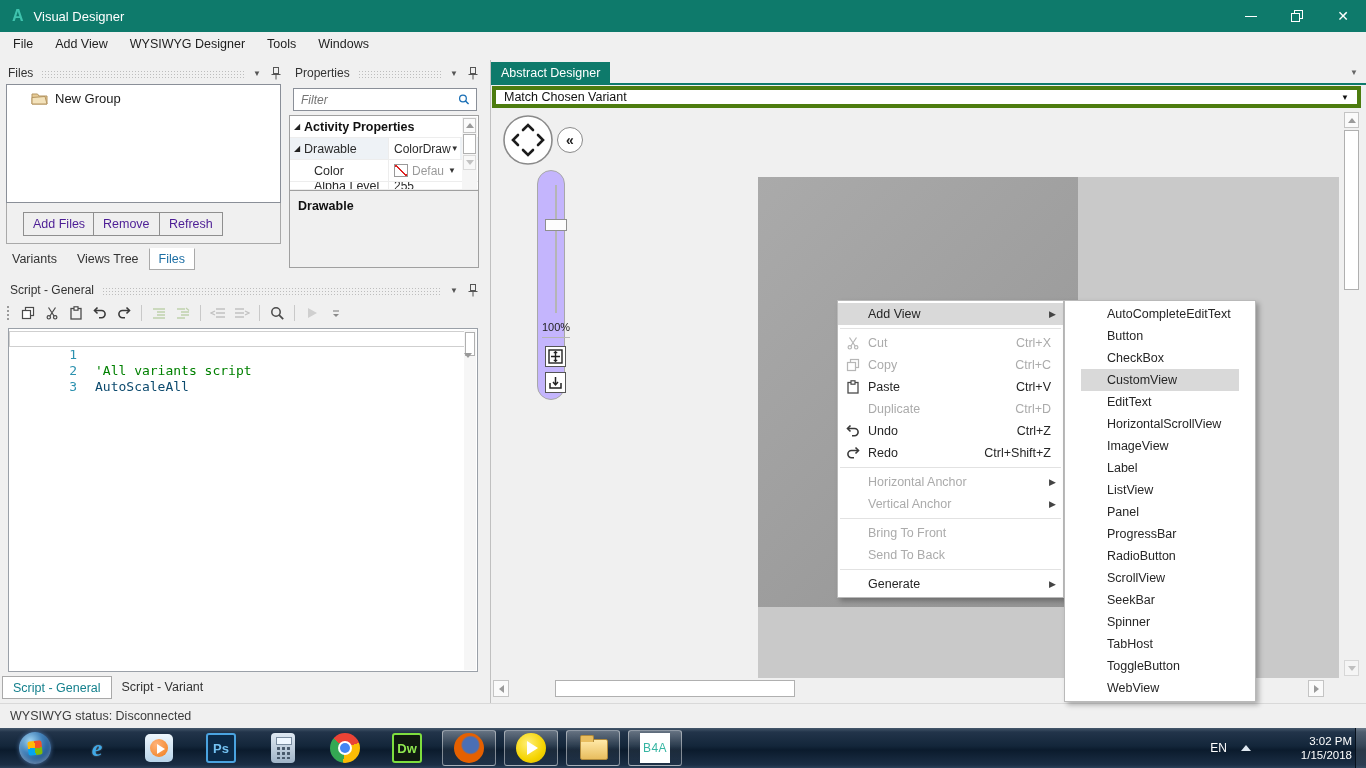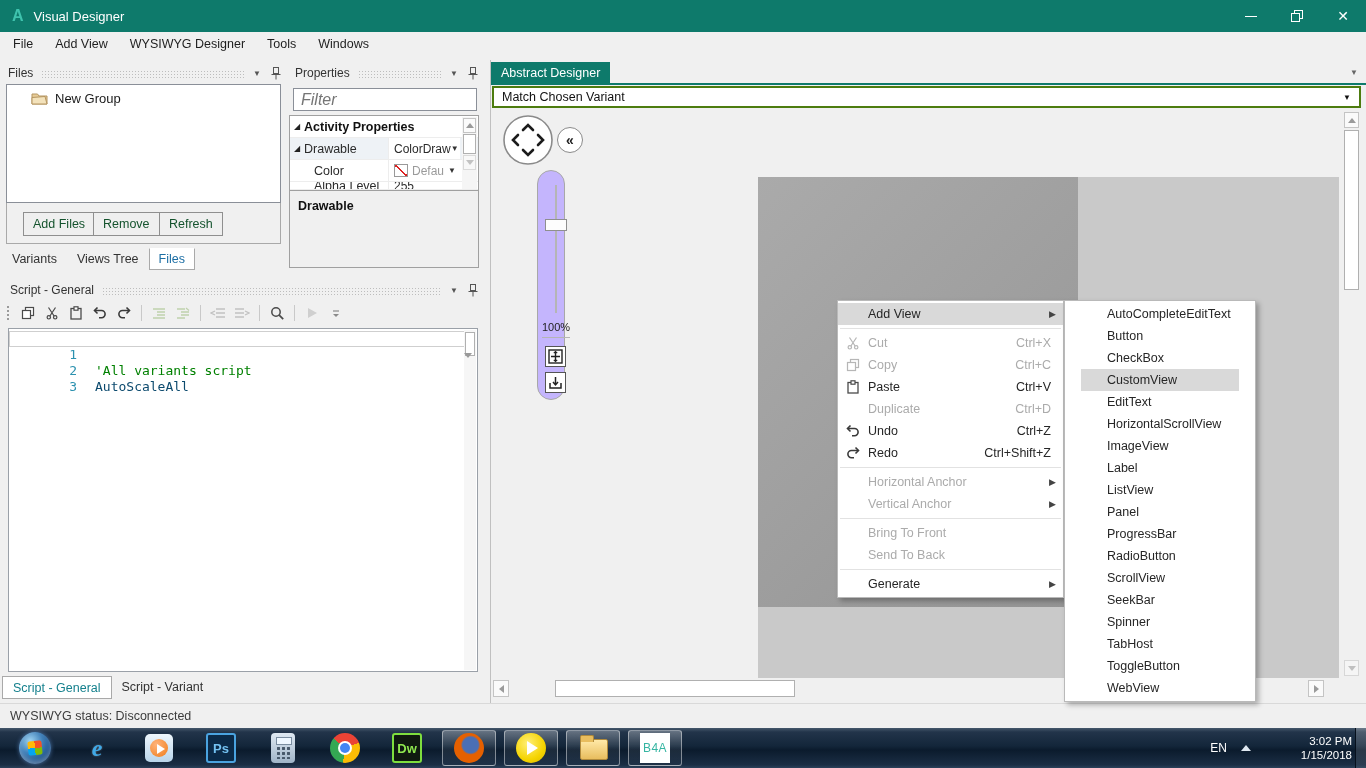--- a/index.html
+++ b/index.html
@@ -25,28 +25,28 @@
   .panel-title { font-size:12px; white-space:nowrap; }
   .dots { flex:1; height:8px; margin:2px 8px 0 8px;
     background-image:radial-gradient(circle, #bdbdbd 0.8px, transparent 1px); background-size:3px 3px; }
   .hdr-arrow { color:#555; font-size:8px; margin-right:10px; }
   .pin svg { display:block; }
 
   
   #files-tree { position:absolute; left:6px; top:84px; width:275px; height:119px; background:#fff; border:1px solid #8a8f98; }
   #files-group-row { display:flex; align-items:center; gap:7px; padding:6px 0 0 24px; font-size:13px; color:#1a1a1a; }
   #files-btnbox { position:absolute; left:6px; top:203px; width:275px; height:41px; border:1px solid #a9a9a9; border-top:none; background:#f0f0f0; }
-  .push-btn { position:absolute; top:9px; height:24px; background:#efefef; border:1px solid #8f8f8f; font-size:12.5px; color:#14532d; padding:0 9px; font-family:"Liberation Sans",sans-serif; }
+  .push-btn { position:absolute; top:9px; height:24px; background:#efefef; border:1px solid #8f8f8f; font-size:12.5px; color:#4c1d95; padding:0 9px; font-family:"Liberation Sans",sans-serif; }
   #bottom-tabs-files { position:absolute; left:2px; top:248px; height:22px; display:flex; }
   .btab { padding:3px 9px 4px 9px; font-size:12.5px; color:#333; border:1px solid transparent; }
   .btab.active { background:#fff; border:1px solid #a9a9a9; border-top-color:#fff; color:#1c6ea4; }
 
   
   #prop-filter { position:absolute; left:293px; top:88px; width:184px; height:23px; background:#fff; border:1px solid #8a8f98; display:flex; align-items:center; }
-  #prop-filter input { flex:1; border:none; outline:none; font-style:italic; color:#8a8a8a; font-size:16px; padding-left:7px; font-family:"Liberation Sans",sans-serif; background:transparent; }
+  #prop-filter input { flex:1; border:none; outline:none; font-style:italic; color:#8a8a8a; font-size:12px; padding-left:7px; font-family:"Liberation Sans",sans-serif; background:transparent; }
   #prop-box { position:absolute; left:289px; top:115px; width:190px; height:153px; border:1px solid #a0a0a0; background:#fff; overflow:hidden; }
   .prow { position:relative; height:22px; display:flex; align-items:center; border-bottom:1px solid #ededed; }
   .prow .tri { width:14px; text-align:center; font-size:8px; color:#222; }
   .prow-label { font-size:12.5px; }
   .prow-hdr { font-weight:bold; color:#111; }
   .pval { position:absolute; left:98px; right:18px; top:0; bottom:0; display:flex; align-items:center; border-left:1px solid #ededed; padding-left:5px; }
   .pval .dd { margin-left:auto; margin-right:4px; font-size:8px; color:#333; }
   .swatch { width:14px; height:13px; border:1px solid #999; margin-right:4px;
     background:linear-gradient(to top right, #fff 45%, #d22 45%, #d22 55%, #fff 55%); }
   .gray-val { color:#9a9a9a; }
@@ -74,21 +74,21 @@
   #editor-thumb { width:10px; height:24px; margin:2px auto 2px auto; border:1px solid #b0b0b0; background:#fff; }
   #bottom-tabs-script { position:absolute; left:2px; top:676px; height:23px; display:flex; }
   .btab2 { padding:4px 10px; font-size:12.5px; color:#333; }
   .btab2.active { background:#fff; border:1px solid #a9a9a9; color:#15808d; }
 
   
   #designer { position:absolute; left:490px; top:60px; width:876px; height:643px; background:#f0f0f0; border-left:1px solid #c0c0c0;padding-left:44px; }
   #ad-tab { position:absolute; left:0px; top:2px; height:22px; padding:0 10px; background:#0e7a6b; color:#fff; display:flex; align-items:center; font-size:12.5px; }
   #ad-strip-line { position:absolute; left:0; top:23px; width:876px; height:2px; background:#0e7a6b; }
   #ad-tab-arrow { position:absolute; right:8px; top:8px; font-size:8px; color:#666; }
-  #variant-combo { position:absolute; left:1px; top:26px; width:869px; height:22px; background:#fff; border:2px solid #4d7c0f; display:flex; align-items:center; padding:0 8px; font-size:12.5px; color:#111; }
+  #variant-combo { position:absolute; left:1px; top:26px; width:869px; height:22px; background:#fff; border:4px solid #4d7c0f; display:flex; align-items:center; padding:0 8px; font-size:12.5px; color:#111; }
   #variant-combo .dd { margin-left:auto; font-size:8px; color:#111; }
   #canvas { position:absolute; left:1px; top:49px; width:869px; height:594px; background:#f0f0f0; overflow:hidden; }
 
   #rect-light { position:absolute; left:266px; top:68px; width:581px; height:501px; background:#c9c9c9; }
   #rect-dark { position:absolute; left:266px; top:68px; width:320px; height:430px; background:linear-gradient(135deg,#aaaaaa,#949494); }
 
   #navpad { position:absolute; left:10px; top:5px; }
   #collapse-circle { position:absolute; left:65px; top:18px; width:26px; height:26px; border:1.5px solid #8a8a8a; border-radius:50%; background:#fff; display:flex; align-items:center; justify-content:center; font-weight:bold; font-size:14px; color:#222; }
 
   #zoom-pill { position:absolute; left:17px; top:61px; width:28px; height:230px; border:1.5px solid #a8a8a8; border-radius:18px; background:#c4b5fd;margin-left:28px; }

